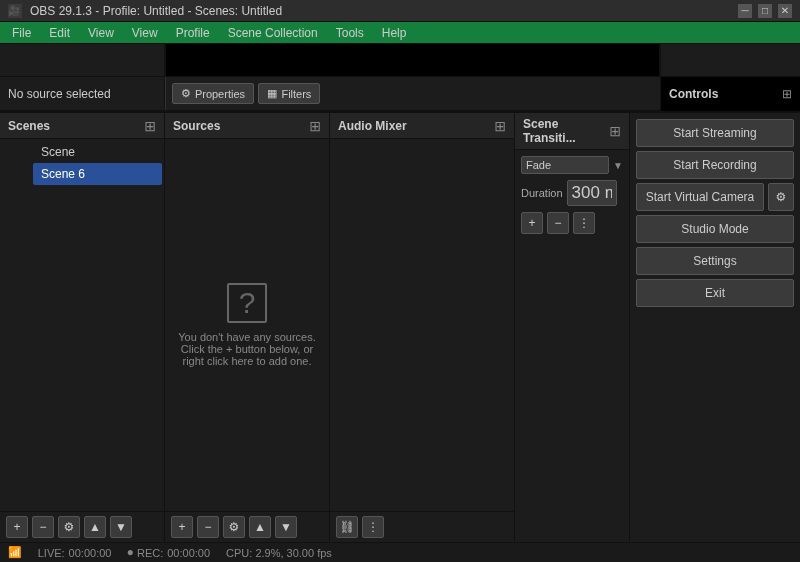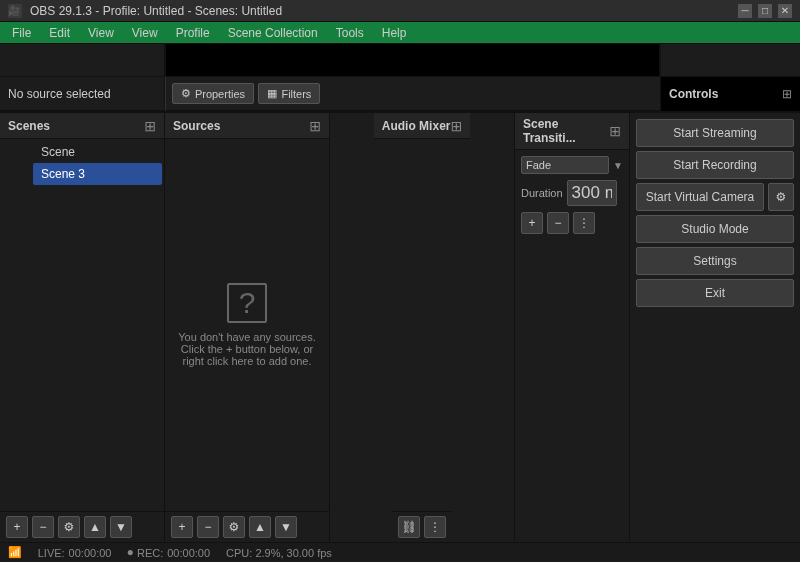--- a/index.html
+++ b/index.html
@@ -203,21 +203,20 @@
       height: 40px;
       display: flex;
       align-items: center;
       justify-content: center;
       border-radius: 2px;
     }
 
     
     #mixer-panel {
       width: 185px;
-      align-items: center;
     }
     .mixer-content {
       flex: 1;
     }
 
     
     #transitions-panel {
       width: 115px;
     }
     .transitions-content {
@@ -403,21 +402,21 @@
 
   <div id="bottom-panels">
 
     <div class="panel" id="scenes-panel">
       <div class="panel-header">
         <span class="panel-title">Scenes</span>
         <span class="panel-icon">⊞</span>
       </div>
       <div class="scene-list">
         <div class="scene-item">Scene</div>
-        <div class="scene-item active">Scene 3</div>
+        <div class="scene-item active">Scene 6</div>
       </div>
       <div class="panel-toolbar">
         <button class="tool-btn">+</button>
         <button class="tool-btn">−</button>
         <button class="tool-btn">⚙</button>
         <button class="tool-btn">▲</button>
         <button class="tool-btn">▼</button>
       </div>
     </div>
 

